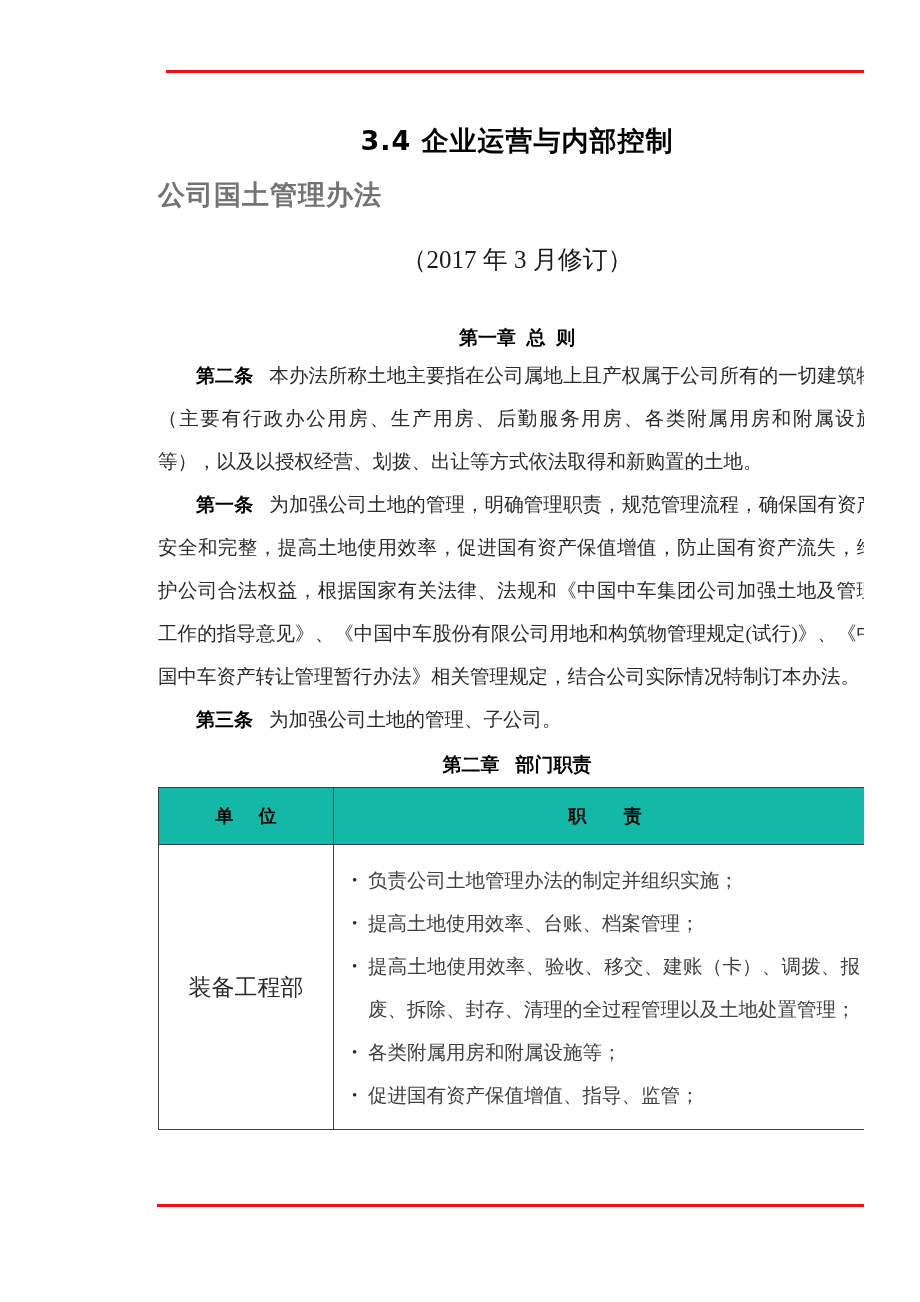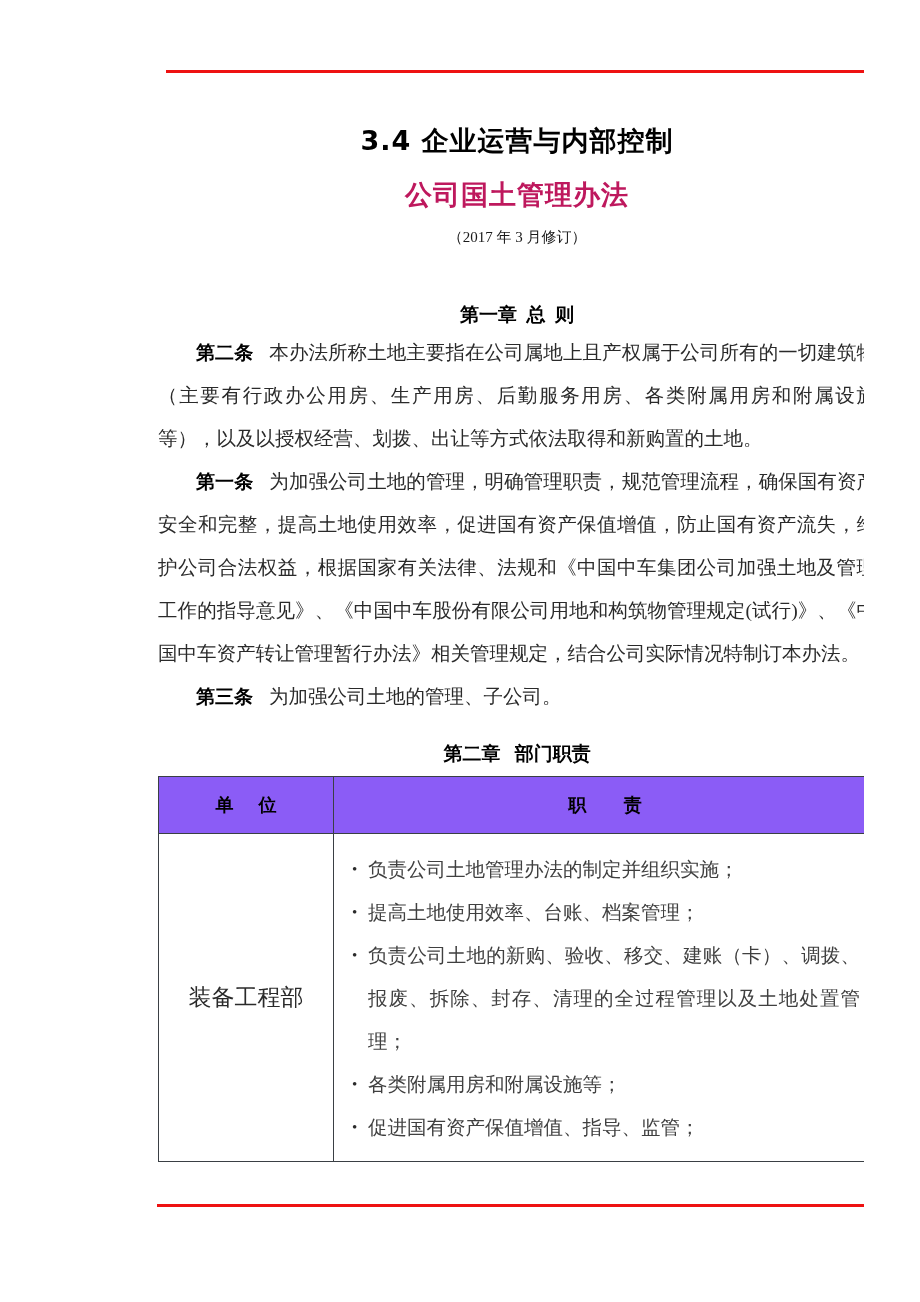--- a/index.html
+++ b/index.html
@@ -48,50 +48,49 @@
     text-align: center;
     font-family: "DejaVu Sans", "Liberation Sans", sans-serif;
     font-weight: bold;
     font-size: 27px;
     line-height: 46px;
     letter-spacing: 1px;
     color: #000000;
     margin: 0;
   }
   .doc-subtitle {
-    text-align: center;
     font-family: "DejaVu Sans", "Liberation Sans", sans-serif;
     font-weight: bold;
     font-size: 27px;
     line-height: 46px;
     letter-spacing: 1px;
-    color: #be185d;
+    color: #737373;
     margin: 8px 0 0 0;
   }
   .doc-revision {
     text-align: center;
     font-family: "Liberation Serif", "DejaVu Serif", serif;
-    font-size: 15px;
+    font-size: 25px;
     line-height: 36px;
     color: #1a1a1a;
-    margin: 1px 0 0 0;
+    margin: 24px 0 0 0;
   }
 
   .chapter-heading {
     text-align: center;
-    font-family: Liberation Serif, serif;
+    font-family: Liberation Sans, sans-serif;
     font-weight: bold;
     font-size: 19px;
     line-height: 32px;
     color: #000000;
     margin: 0;
     white-space: pre;
   }
   .chapter-heading.ch1 { margin-top: 44px; }
-  .chapter-heading.ch2 { margin-top: 20px; margin-bottom: 6px; }
+  .chapter-heading.ch2 { margin-top: 8px; margin-bottom: 6px; }
 
   .para {
     font-family: "Liberation Serif", "DejaVu Serif", serif;
     font-size: 19.5px;
     line-height: 43px;
     color: #2a2a2a;
     text-align: justify;
     text-justify: inter-ideograph;
     margin: 0;
     text-indent: 38px;
@@ -114,21 +113,21 @@
   }
   .duty-table col.c1 { width: 175px; }
   .duty-table col.c2 { width: 543px; }
   .duty-table th,
   .duty-table td {
     border: 1px solid #3a3f44;
     vertical-align: middle;
     padding: 0;
   }
   .duty-table thead th {
-    background: #8b5cf6;
+    background: #14b8a6;
     height: 56px;
     font-family: "DejaVu Sans", "Liberation Sans", sans-serif;
     font-weight: bold;
     font-size: 18px;
     color: #000000;
     text-align: center;
     white-space: pre;
   }
   .duty-table td.unit-cell {
     text-align: center;
@@ -205,21 +204,21 @@
           <th>职      责</th>
         </tr>
       </thead>
       <tbody>
         <tr>
           <td class="unit-cell">装备工程部</td>
           <td class="duty-cell">
             <ul class="duty-list">
               <li>负责公司土地管理办法的制定并组织实施；</li>
               <li>提高土地使用效率、台账、档案管理；</li>
-              <li>负责公司土地的新购、验收、移交、建账（卡）、调拨、报废、拆除、封存、清理的全过程管理以及土地处置管理；</li>
+              <li>提高土地使用效率、验收、移交、建账（卡）、调拨、报废、拆除、封存、清理的全过程管理以及土地处置管理；</li>
               <li>各类附属用房和附属设施等；</li>
               <li>促进国有资产保值增值、指导、监管；</li>
             </ul>
           </td>
         </tr>
       </tbody>
     </table>
 
   </div>
 

